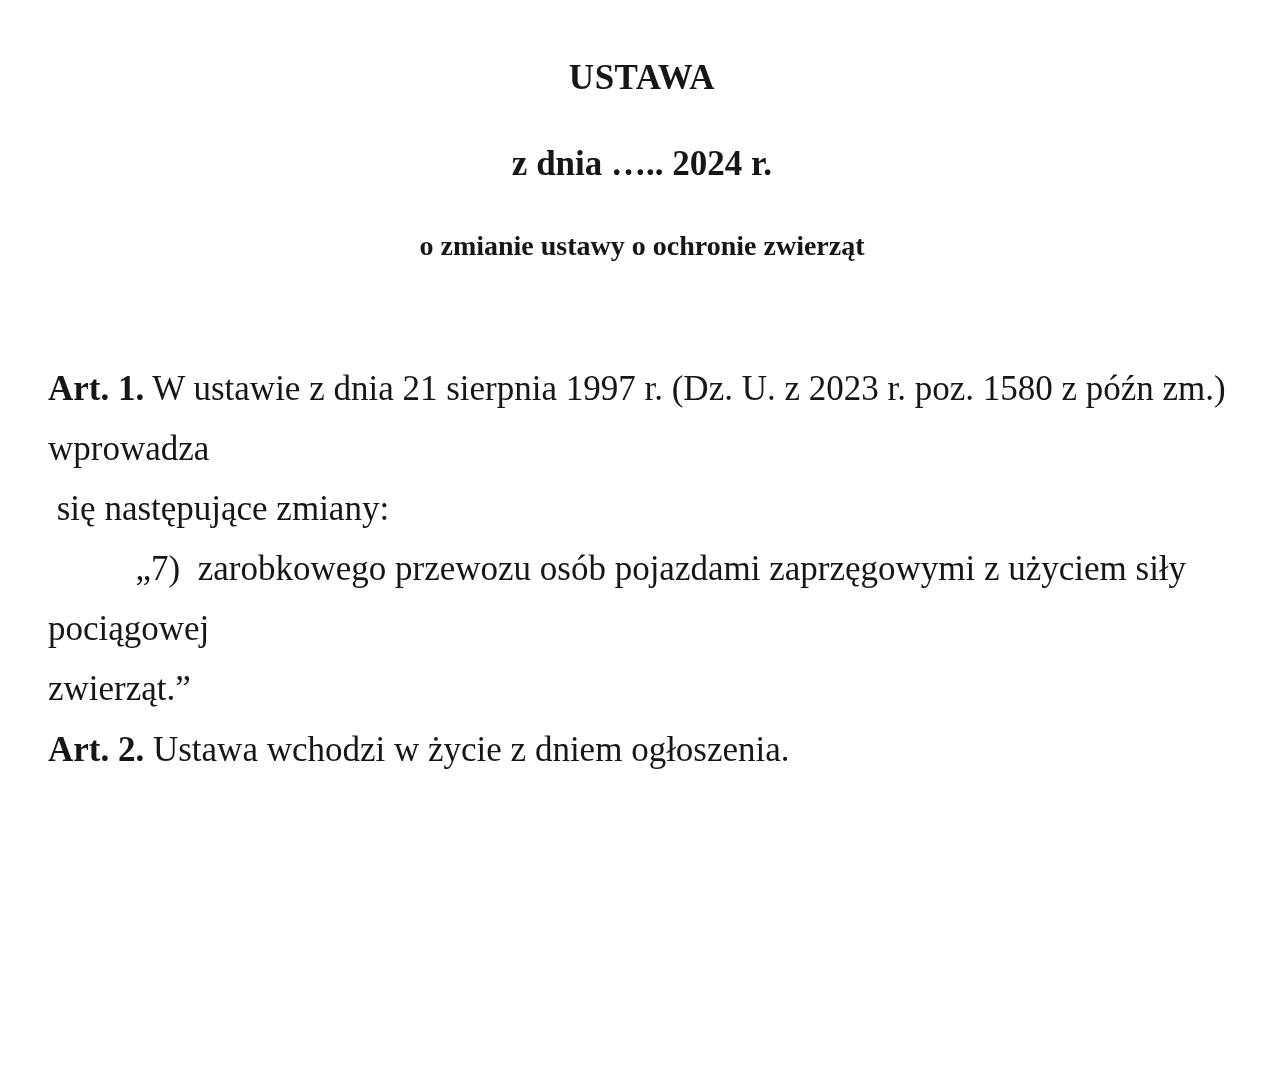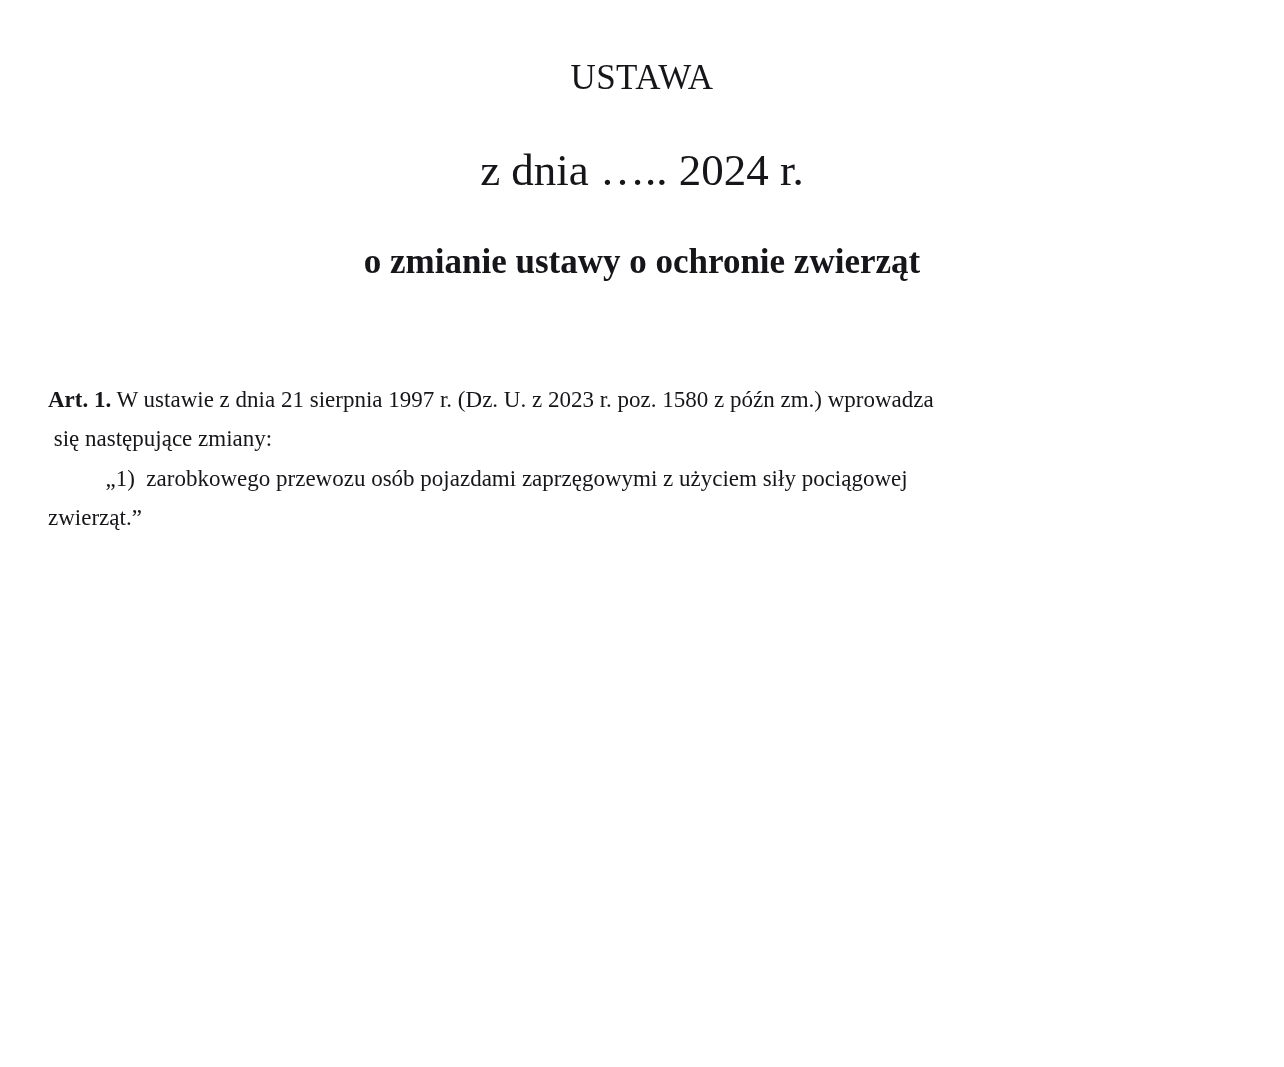--- a/index.html
+++ b/index.html
@@ -19,43 +19,43 @@
     height: 1067px;
     box-sizing: border-box;
     padding: 56px 48px 0 48px;
     position: relative;
   }
   .title-block {
     text-align: center;
   }
   .doc-title {
     font-size: 35px;
-    font-weight: normal;
+    font-weight: bold;
     letter-spacing: 0.5px;
     line-height: 1.25;
     margin: 0 0 42px 0;
   }
   .doc-date {
-    font-size: 45px;
-    font-weight: normal;
+    font-size: 35px;
+    font-weight: bold;
     line-height: 1.25;
     margin: 0 0 42px 0;
   }
   .doc-subtitle {
-    font-size: 35px;
+    font-size: 28px;
     font-weight: bold;
     line-height: 1.25;
     margin: 0 0 0 0;
   }
   .body-block {
     margin-top: 96px;
     text-align: left;
   }
   .para {
-    font-size: 23px;
+    font-size: 35px;
     line-height: 1.72;
     margin: 0;
     white-space: pre-wrap;
   }
   .para b, .lead {
     font-weight: bold;
   }
   .lead {
     font-weight: bold;
   }
@@ -74,21 +74,22 @@
     <div class="doc-subtitle">o zmianie ustawy o ochronie zwierząt</div>
   </div>
 
   <div class="body-block">
 
     <p class="para art-line"><span class="lead">Art. 1.</span><span> W ustawie z dnia 21 sierpnia 1997 r. (Dz. U. z 2023 r. poz. 1580 z późn zm.) wprowadza</span></p>
 
     <p class="para"> się następujące zmiany:</p>
 
 
-    <p class="para">          „1)  zarobkowego przewozu osób pojazdami zaprzęgowymi z użyciem siły pociągowej</p>
+    <p class="para">          „7)  zarobkowego przewozu osób pojazdami zaprzęgowymi z użyciem siły pociągowej</p>
 
 
     <p class="para">zwierząt.”</p>
 
+    <p class="para art-line"><span class="lead">Art. 2.</span><span> Ustawa wchodzi w życie z dniem ogłoszenia.</span></p>
 
   </div>
 
 </div>
 
 </body></html>

